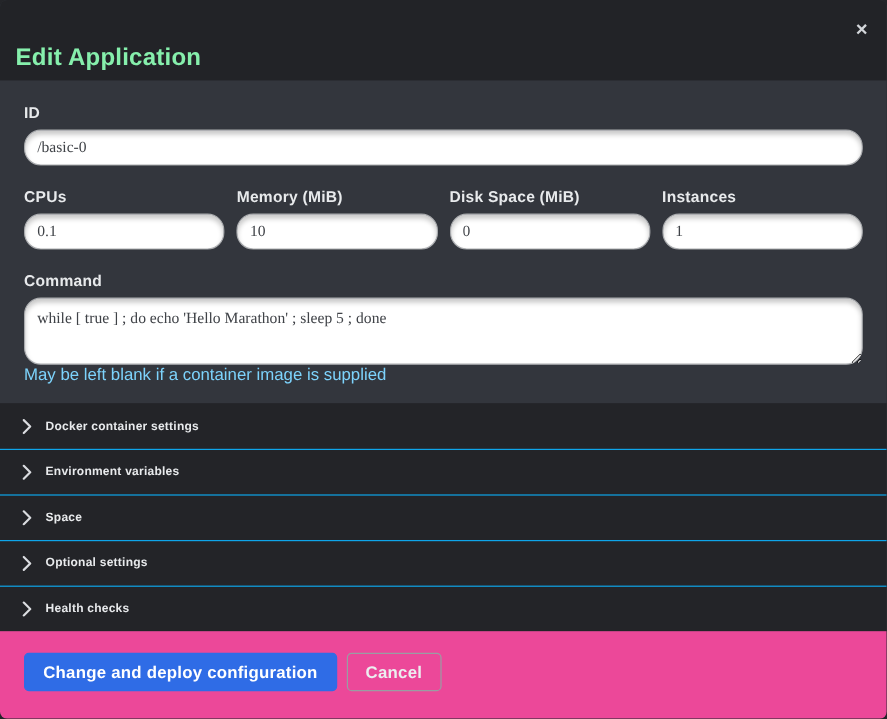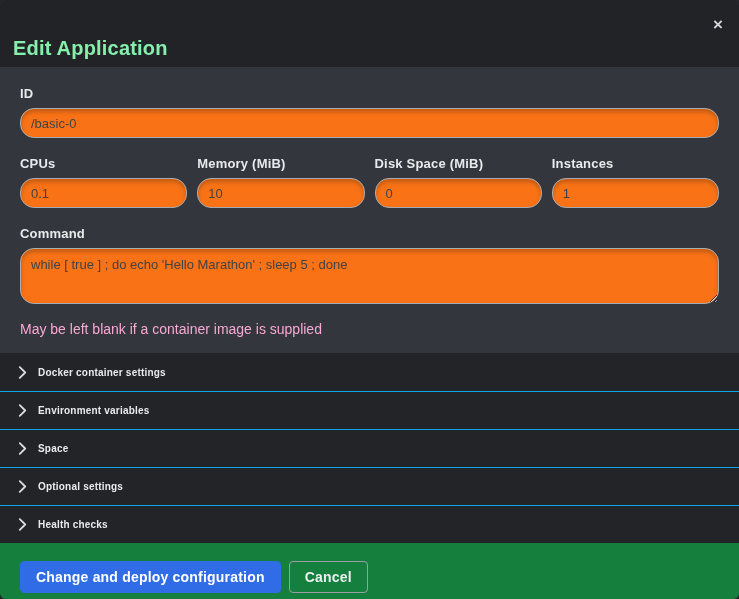--- a/index.html
+++ b/index.html
@@ -55,47 +55,47 @@
   .field-label {
     display: block;
     color: #e8eaec;
     font-size: 13px;
     font-weight: 700;
     margin-bottom: 7px;
     letter-spacing: .2px;
   }
   .text-input, .text-area {
     width: 100%;
-    background: #f97316;
+    background: #ffffff;
     border: 1px solid #a9abae;
     border-radius: 14px;
     box-shadow: inset 0 3px 4px rgba(0,0,0,0.22);
     color: #3f4247;
     font-size: 13px;
-    font-family: Liberation Sans, sans-serif;
+    font-family: Liberation Serif, serif;
     padding: 0 10px;
     outline: none;
   }
   .text-input { height: 30px; }
   .text-area {
     height: 56px;
     padding: 7px 10px;
     resize: vertical;
     display: block;
-    margin-bottom: 17px;
+    margin-bottom: 0;
     line-height: 1.35;
   }
   .field-row {
     display: grid;
     grid-template-columns: repeat(4, 1fr);
     gap: 10px;
     margin-bottom: 18px;
   }
   .help-text {
-    color: #f9a8d4;
+    color: #7dd3fc;
     font-size: 14px;
   }
   
   .accordion {
     flex: 0 0 auto;
     background: #232428;
   }
   .accordion-row {
     height: 38px;
     display: flex;
@@ -112,21 +112,21 @@
     color: #dadce0;
   }
   .accordion-label {
     font-size: 10px;
     font-weight: 700;
     letter-spacing: .2px;
   }
   
   .modal-footer {
     flex: 1 1 auto;
-    background: #15803d;
+    background: #ec4899;
     padding: 18px 20px;
     display: flex;
     align-items: flex-start;
     gap: 8px;
   }
   .btn {
     height: 32px;
     border-radius: 4px;
     font-size: 14px;
     font-weight: 700;

